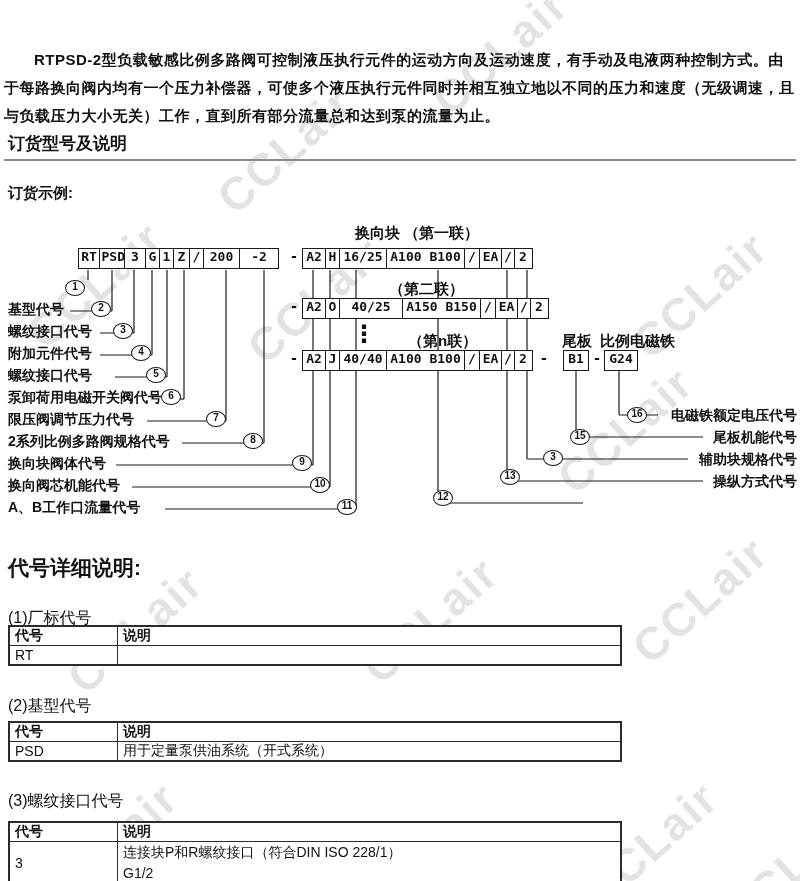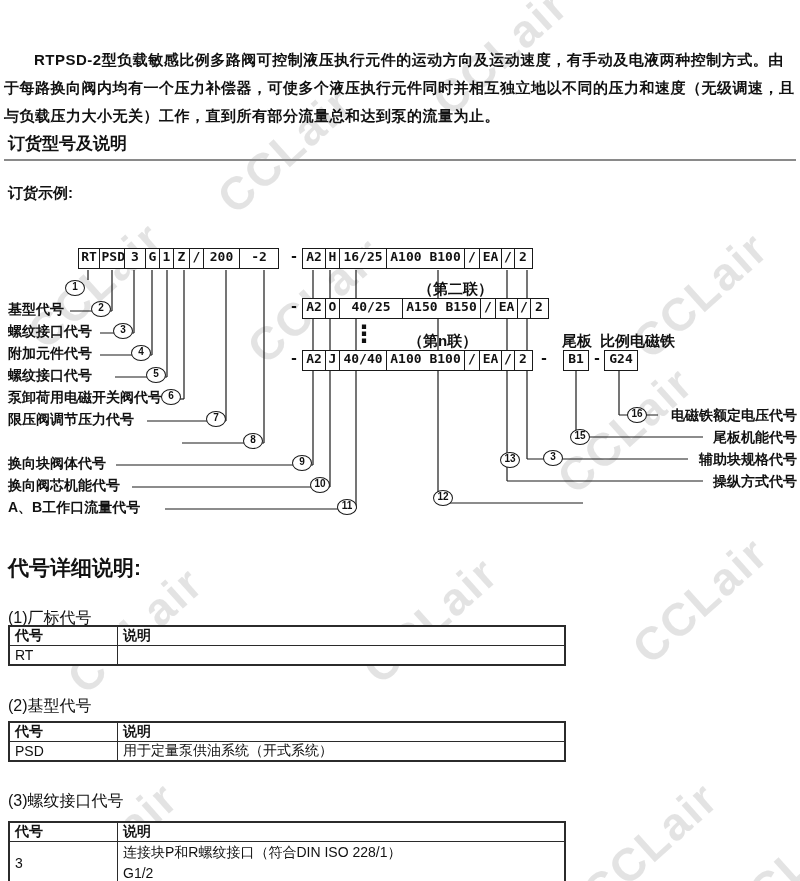--- a/index.html
+++ b/index.html
@@ -32,21 +32,21 @@
   .dash{position:absolute;z-index:2;height:21px;line-height:20px;font:bold 14px "DejaVu Sans Mono",monospace;
         text-align:center;width:12px;}
   .glabel{position:absolute;z-index:2;font-size:15px;font-weight:700;white-space:nowrap;}
   .dots{position:absolute;z-index:2;font:bold 24px "DejaVu Sans",sans-serif;line-height:24px;}
   .circ{position:absolute;z-index:3;width:20px;height:16px;border:1.3px solid #1a1a1a;border-radius:50%;
         text-align:center;line-height:15px;font:bold 10px "Liberation Sans",sans-serif;background:#fff;
         box-sizing:border-box;}
   .co-l{position:absolute;left:8px;z-index:2;font-size:14px;font-weight:700;white-space:nowrap;}
   .co-r{position:absolute;right:3px;z-index:2;font-size:14px;font-weight:700;white-space:nowrap;}
   
-  table.code{position:absolute;left:8px;width:558px;border-collapse:collapse;table-layout:fixed;
+  table.code{position:absolute;left:8px;width:614px;border-collapse:collapse;table-layout:fixed;
              z-index:2;background:transparent;}
   table.code th,table.code td{border:1px solid #2b2b2b;font-size:14px;padding:0 5px;height:18px;
              text-align:left;vertical-align:middle;background:#fff;}
   table.code{border:2px solid #2b2b2b;}
   table.code th{font-weight:600;}
   .col-code{width:97px;}
   .pre{white-space:pre-line;line-height:21px;padding-top:1px;padding-bottom:1px;margin-left:20px;}
 </style>
 </head>
 <body>
@@ -121,21 +121,22 @@
         <line x1="619" y1="149" x2="619" y2="193"></line>
 
         <line x1="438" y1="281" x2="583" y2="281"></line>
         <line x1="507" y1="259" x2="703" y2="259"></line>
         <line x1="527" y1="237" x2="688" y2="237"></line>
         <line x1="576" y1="215" x2="703" y2="215"></line>
         <line x1="619" y1="193" x2="658" y2="193"></line>
       </g>
     </svg>
 
-    <span class="glabel" style="left:418px;top:58px">（第二联）</span>
+    <span class="glabel" style="left:302px;top:2px;width:230px;text-align:center">换向块  （第一联）</span>
+    <span class="glabel" style="left:389px;top:58px">（第二联）</span>
     <span class="glabel" style="left:408px;top:110px">（第n联）</span>
     <span class="glabel" style="left:562px;top:110px">尾板</span>
     <span class="glabel" style="left:600px;top:110px">比例电磁铁</span>
 
     <div class="row" style="left:78px;top:26px">
       <span class="bx" style="width:22px">RT</span>
       <span class="bx" style="width:27px">PSD</span>
       <span class="bx" style="width:22px">3</span>
       <span class="bx" style="width:16px">G</span>
       <span class="bx" style="width:15px">1</span>
@@ -192,31 +193,32 @@
     <span class="circ" style="left:113px;top:101px">3</span>
     <span class="circ" style="left:131px;top:123px">4</span>
     <span class="circ" style="left:146px;top:145px">5</span>
     <span class="circ" style="left:161px;top:167px">6</span>
     <span class="circ" style="left:206px;top:189px">7</span>
     <span class="circ" style="left:243px;top:211px">8</span>
     <span class="circ" style="left:292px;top:233px">9</span>
     <span class="circ" style="left:310px;top:255px">10</span>
     <span class="circ" style="left:337px;top:277px">11</span>
     <span class="circ" style="left:433px;top:268px">12</span>
-    <span class="circ" style="left:500px;top:230px">13</span>
+    <span class="circ" style="left:500px;top:247px">13</span>
     <span class="circ" style="left:543px;top:228px">3</span>
     <span class="circ" style="left:570px;top:207px">15</span>
     <span class="circ" style="left:627px;top:185px">16</span>
 
     <span class="co-l" style="top:79px">基型代号</span>
     <span class="co-l" style="top:101px">螺纹接口代号</span>
     <span class="co-l" style="top:123px">附加元件代号</span>
     <span class="co-l" style="top:145px">螺纹接口代号</span>
     <span class="co-l" style="top:167px">泵卸荷用电磁开关阀代号</span>
     <span class="co-l" style="top:189px">限压阀调节压力代号</span>
+    <span class="co-l" style="top:211px">2系列比例多路阀规格代号</span>
     <span class="co-l" style="top:233px">换向块阀体代号</span>
     <span class="co-l" style="top:255px">换向阀芯机能代号</span>
     <span class="co-l" style="top:277px">A、B工作口流量代号</span>
 
     <span class="co-r" style="top:185px">电磁铁额定电压代号</span>
     <span class="co-r" style="top:207px">尾板机能代号</span>
     <span class="co-r" style="top:229px">辅助块规格代号</span>
     <span class="co-r" style="top:251px">操纵方式代号</span>
   </div>
 

